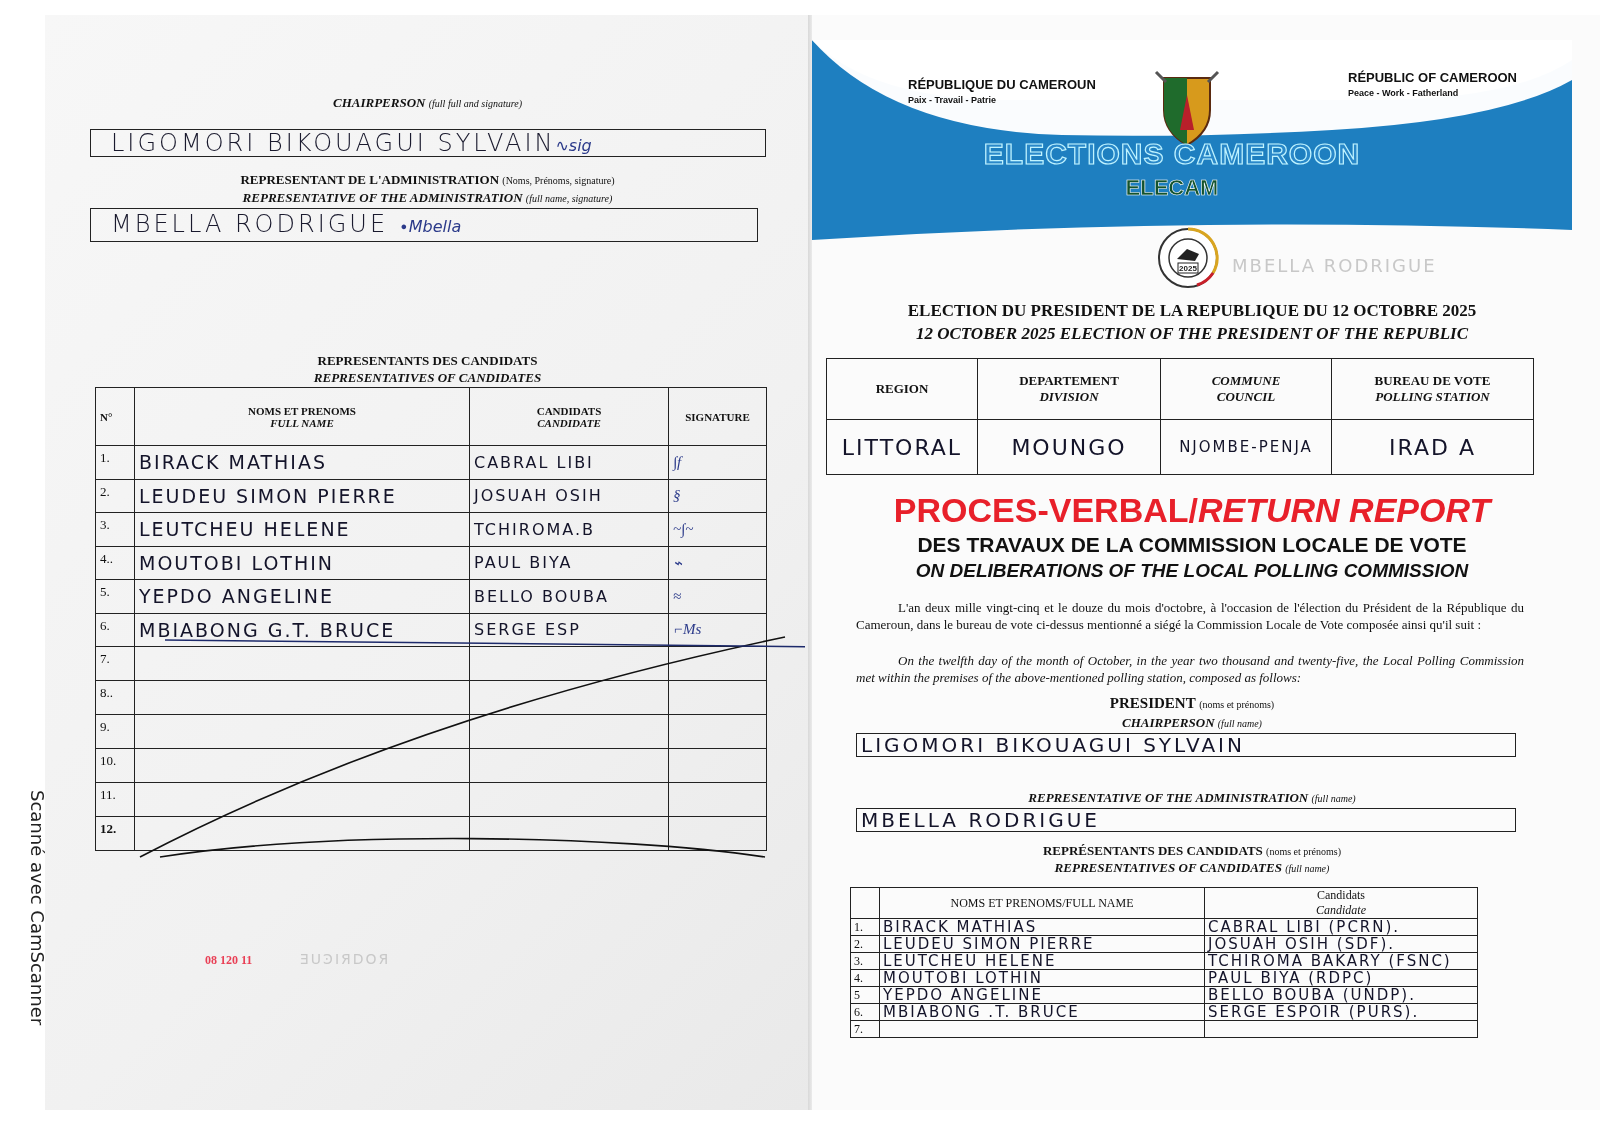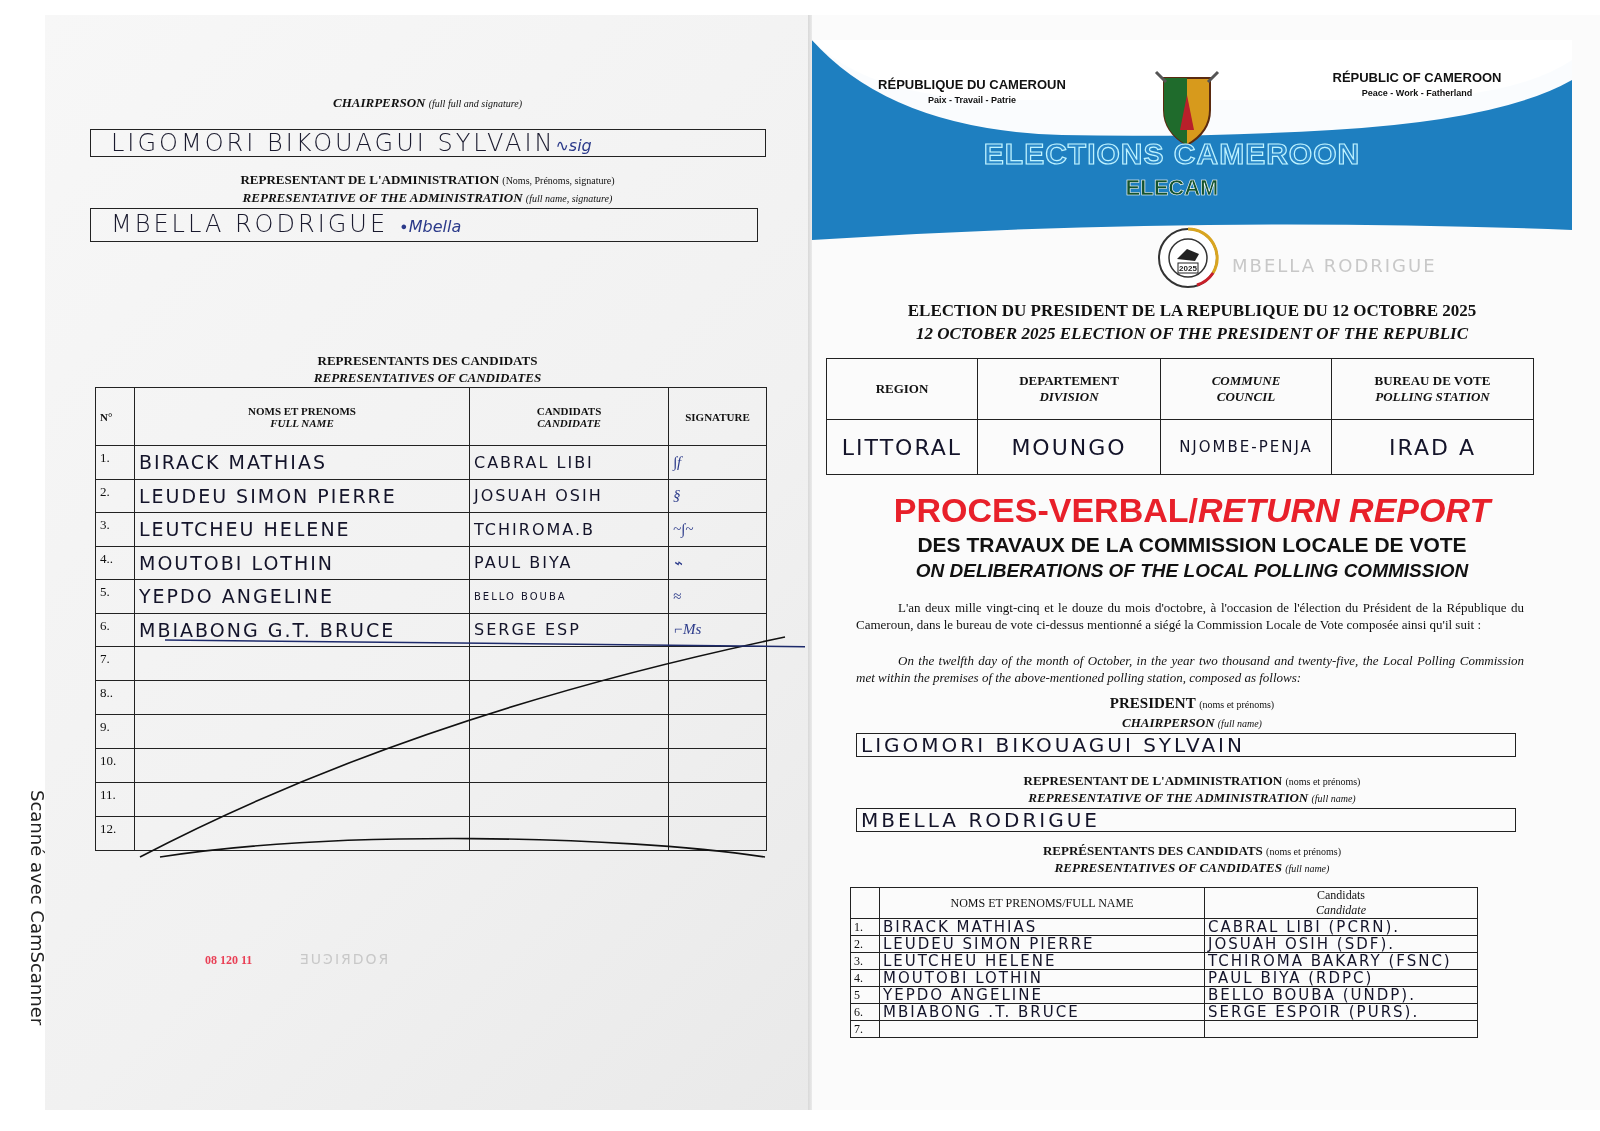--- a/index.html
+++ b/index.html
@@ -38,21 +38,21 @@
   table.rep { position: absolute; border-collapse: collapse; }
   table.rep td, table.rep th { border: 1.5px solid #222; padding: 0 4px; }
   table.rep th { font-size: 11px; font-weight: bold; }
   table.rep th i { font-weight: bold; }
   table.rep td.no { font-size: 13px; width: 30px; vertical-align: top; padding-top: 4px; }
   table.rep td.hw { font-family: "DejaVu Sans", sans-serif; font-size: 19px; letter-spacing: 2px; white-space: nowrap; overflow: hidden; color:#14142a; }
   table.rep td.sg { color: #2b3a8a; font-style: italic; font-size: 15px; }
 
   
   .banner { position: absolute; left: 0; top: 25px; width: 760px; height: 205px; }
-  .banner-text-fr, .banner-text-en { position: absolute; font-family: "Liberation Sans", sans-serif; font-weight: bold; font-size: 13px; text-align: center; }
+  .banner-text-fr, .banner-text-en { position: absolute; font-family: "Liberation Sans", sans-serif; font-weight: bold; font-size: 13px; text-align: left; margin-left: 36px; }
   .banner-text-fr small, .banner-text-en small { display:block; font-size: 9px; margin-top: 3px; }
   .elecam-title {
     position: absolute; left: 150px; top: 122px; width: 420px; text-align: center;
     font-family: "Liberation Sans", sans-serif; font-weight: bold; font-size: 30px; letter-spacing: 1px;
     color: #2a88c9; -webkit-text-stroke: 1.2px #bff3ff;
   }
   .elecam-sub {
     position: absolute; left: 150px; top: 160px; width: 420px; text-align: center;
     font-family: "Liberation Sans", sans-serif; font-weight: bold; font-size: 22px; color: #14532d;
     -webkit-text-stroke: 0.6px #fff;
@@ -139,21 +139,21 @@
         </tr>
         <tr style="height: 33.5px;">
           <td class="no">4..</td>
           <td class="hw">MOUTOBI LOTHIN</td>
           <td class="hw" style="font-size:16px;">PAUL BIYA</td>
           <td class="sg">⌁</td>
         </tr>
         <tr style="height: 33.5px;">
           <td class="no">5.</td>
           <td class="hw">YEPDO ANGELINE</td>
-          <td class="hw" style="font-size:10px;">BELLO BOUBA</td>
+          <td class="hw" style="font-size:16px;">BELLO BOUBA</td>
           <td class="sg">≈</td>
         </tr>
         <tr style="height: 33.5px;">
           <td class="no">6.</td>
           <td class="hw">MBIABONG G.T. BRUCE</td>
           <td class="hw" style="font-size:16px;">SERGE ESP</td>
           <td class="sg">⌐Ms</td>
         </tr>
         <tr style="height: 34px;">
           <td class="no">7.</td>
@@ -178,21 +178,21 @@
           <td class="hw"></td>
           <td class="hw" style="font-size:16px;"></td>
           <td class="sg"></td>
         </tr>
         <tr style="height: 34px;">
           <td class="no">11.</td>
           <td class="hw"></td>
           <td class="hw" style="font-size:16px;"></td>
           <td class="sg"></td>
         </tr>
-        <tr style="height: 34px;">
+        <tr style="height: 34px; font-weight: bold;">
           <td class="no">12.</td>
           <td class="hw"></td>
           <td class="hw" style="font-size:16px;"></td>
           <td class="sg"></td>
         </tr>
       </tbody>
   </table>
   <svg class="abs" style="left:90px; top:610px;" width="670" height="240">
     <path d="M5 232 C 200 130, 420 60, 650 12" stroke="#111" stroke-width="1.6" fill="none"></path>
     <path d="M25 232 C 200 205, 480 210, 630 232" stroke="#111" stroke-width="1.6" fill="none"></path>
@@ -267,23 +267,20 @@
   <div class="para ital" style="top:637px; text-indent:42px;">On the twelfth day of the month of October, in the year two thousand and twenty-five, the Local Polling Commission met within the premises of the above-mentioned polling station, composed as follows:</div>
 
   <div class="r-label bold" style="top:680px; font-size:15px;">
     <span>PRESIDENT</span> <small>(noms et prénoms)</small>
   </div>
   <div class="r-label bold ital" style="top:700px;">
     <span>CHAIRPERSON</span> <small>(full name)</small>
   </div>
   <div class="r-name" style="top:718px;">LIGOMORI BIKOUAGUI SYLVAIN</div>
 
-  <div class="r-label bold" style="top:758px;">
-    <span>REPRESENTANT DE L'ADMINISTRATION</span> <small>(noms et prénoms)</small>
-  </div>
   <div class="r-label bold ital" style="top:775px;">
     <span>REPRESENTATIVE OF THE ADMINISTRATION</span> <small>(full name)</small>
   </div>
   <div class="r-name" style="top:793px;">MBELLA RODRIGUE</div>
 
   <div class="r-label bold" style="top:828px;">
     <span>REPRÉSENTANTS DES CANDIDATS</span> <small>(noms et prénoms)</small>
   </div>
   <div class="r-label bold ital" style="top:845px;">
     <span>REPRESENTATIVES OF CANDIDATES</span> <small>(full name)</small>

